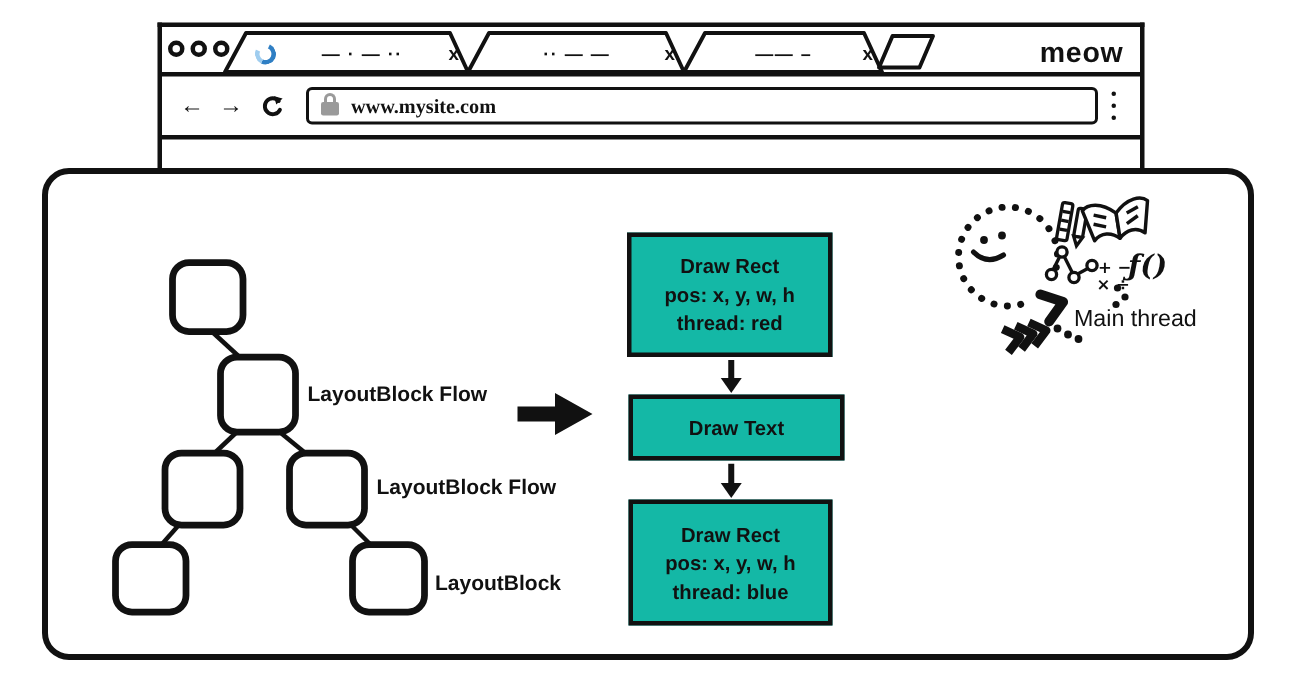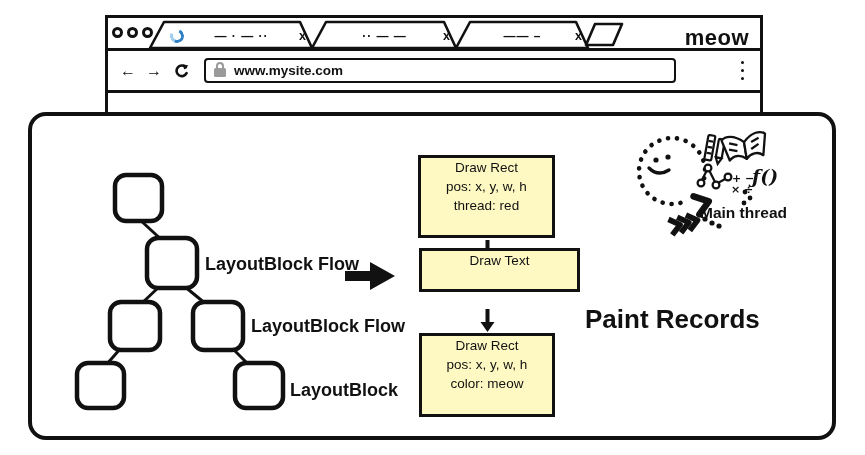--- a/index.html
+++ b/index.html
@@ -10,44 +10,44 @@
           border:3px solid #111;border-bottom:none;background:#fff;box-sizing:border-box;z-index:1;}
   .tabbar{position:relative;height:33px;border-bottom:3px solid #111;box-sizing:border-box;}
   .winctl{position:absolute;left:4px;top:9px;display:flex;gap:4px;}
   .winctl i{display:block;width:5px;height:5px;border:3px solid #111;border-radius:50%;background:#fff;}
   .tabsvg{position:absolute;left:0;top:0;}
   .tabc{position:absolute;top:6px;height:24px;display:flex;align-items:center;gap:6px;}
   .tabc .dashes{font-weight:700;font-size:12px;letter-spacing:1px;white-space:pre;flex:1;text-align:center;}
   .tabc .closex{font-weight:700;font-size:12.5px;margin-left:auto;}
   .spinner{width:8px;height:8px;border-radius:50%;border:3px solid #2f7fc4;
            border-top-color:transparent;border-left-color:#9fcdef;transform:rotate(-20deg);}
-  .brand{position:absolute;right:11px;top:7px;font-size:22px;font-weight:700;letter-spacing:.5px;}
+  .brand{position:absolute;right:11px;top:7px;font-size:19px;font-weight:700;letter-spacing:.5px;}
   .navrow{position:relative;height:42px;border-bottom:3px solid #111;box-sizing:border-box;
           display:flex;align-items:center;}
   .navglyph{font-size:16px;font-weight:700;line-height:1;}
   .back{margin-left:12px;} .fwd{margin-left:10px;} .refresh{margin-left:11px;margin-top:1px;}
-  .urlpill{margin-left:14px;width:472px;height:25px;border:2.5px solid #111;border-radius:4px;
-           box-sizing:border-box;display:flex;align-items:center;padding:0 8px;gap:8px;background:#fff;}
+  .urlpill{margin-left:14px;width:528px;height:25px;border:2.5px solid #111;border-radius:4px;
+           box-sizing:border-box;display:flex;align-items:center;padding:0 8px;gap:8px;background:#fff;font-family:Liberation Serif, serif;}
   .lock{position:relative;width:12px;height:9px;background:#9a9a9a;border-radius:1.5px;margin-top:4px;}
   .lock::before{content:"";position:absolute;left:2px;top:-6px;width:4px;height:5px;
                 border:2px solid #9a9a9a;border-bottom:none;border-radius:4px 4px 0 0;}
   .urltext{font-size:13.5px;font-weight:700;}
   .kebab{margin-left:auto;margin-right:16px;display:flex;flex-direction:column;align-items:center;}
   .kebab i{display:block;width:3.5px;height:3.5px;background:#111;border-radius:50%;margin:2.2px 0;}
   
   .bigbox{position:absolute;left:28px;top:112px;width:808px;height:328px;border:4px solid #111;
           border-radius:18px;background:#fff;box-sizing:border-box;z-index:5;}
   .abs{position:absolute;z-index:6;}
   .title{left:58px;top:122px;font-size:28px;font-weight:700;white-space:nowrap;}
-  .tlabel{font-weight:700;font-size:18px;white-space:nowrap;}
-  .pbox{border:3.5px solid #111;background:#fef9c3;box-sizing:border-box;display:flex;
-        flex-direction:column;align-items:center;justify-content:flex-start;text-align:center;
-        font-weight:400;font-size:13.5px;line-height:19px;}
+  .tlabel{font-weight:700;font-size:14px;white-space:nowrap;}
+  .pbox{border:3.5px solid #111;background:#14b8a6;box-sizing:border-box;display:flex;
+        flex-direction:column;align-items:center;justify-content:center;text-align:center;
+        font-weight:700;font-size:13.5px;line-height:19px;}
   .precords{left:585px;top:304px;font-size:26px;font-weight:700;white-space:nowrap;}
-  .mthread{left:700px;top:204px;font-size:15.5px;font-weight:700;white-space:nowrap;}
+  .mthread{left:716px;top:204px;font-size:15.5px;font-weight:400;white-space:nowrap;}
   svg{display:block;}
 </style>
 </head>
 <body>
 
 <div id="stage">
 
   <div class="chrome">
     <div class="tabbar">
       <span class="winctl">
@@ -127,34 +127,33 @@
 
   <div class="abs pbox" style="left:418px;top:155px;width:137px;height:83px;">
     <span>Draw Rect</span>
     <span>pos: x, y, w, h</span>
     <span>thread: red</span>
   </div>
   <svg class="abs" style="left:479px;top:240px;" width="17" height="23" viewBox="0 0 17 23">
     <line x1="8.5" y1="0" x2="8.5" y2="13" stroke="#111" stroke-width="4"></line>
     <polygon points="1.5,12 15.5,12 8.5,22" fill="#111"></polygon>
   </svg>
-  <div class="abs pbox" style="left:419px;top:248px;width:161px;height:44px;">
+  <div class="abs pbox" style="left:419px;top:263px;width:144px;height:44px;">
     <span>Draw Text</span>
   </div>
   <svg class="abs" style="left:479px;top:309px;" width="17" height="24" viewBox="0 0 17 24">
     <line x1="8.5" y1="0" x2="8.5" y2="14" stroke="#111" stroke-width="4"></line>
     <polygon points="1.5,13 15.5,13 8.5,23" fill="#111"></polygon>
   </svg>
   <div class="abs pbox" style="left:419px;top:333px;width:136px;height:84px;">
     <span>Draw Rect</span>
     <span>pos: x, y, w, h</span>
-    <span>color: meow</span>
-  </div>
-
-  <span class="abs precords">Paint Records</span>
+    <span>thread: blue</span>
+  </div>
+
 
   <svg class="abs" style="left:628px;top:126px;" width="210" height="112" viewBox="0 0 210 112">
 
     <path d="M 52.5 76.9 A 33 33 0 1 1 75.9 53.5" fill="none" stroke="#111" stroke-width="4.6" stroke-linecap="round" stroke-dasharray="0.1 8.9"></path>
 
     <g>
       <circle cx="28" cy="34" r="2.6" fill="#111"></circle>
       <circle cx="40" cy="31" r="2.6" fill="#111"></circle>
       <path d="M21 42 Q30 51 41 44" fill="none" stroke="#111" stroke-width="3.4" stroke-linecap="round"></path>
     </g>

